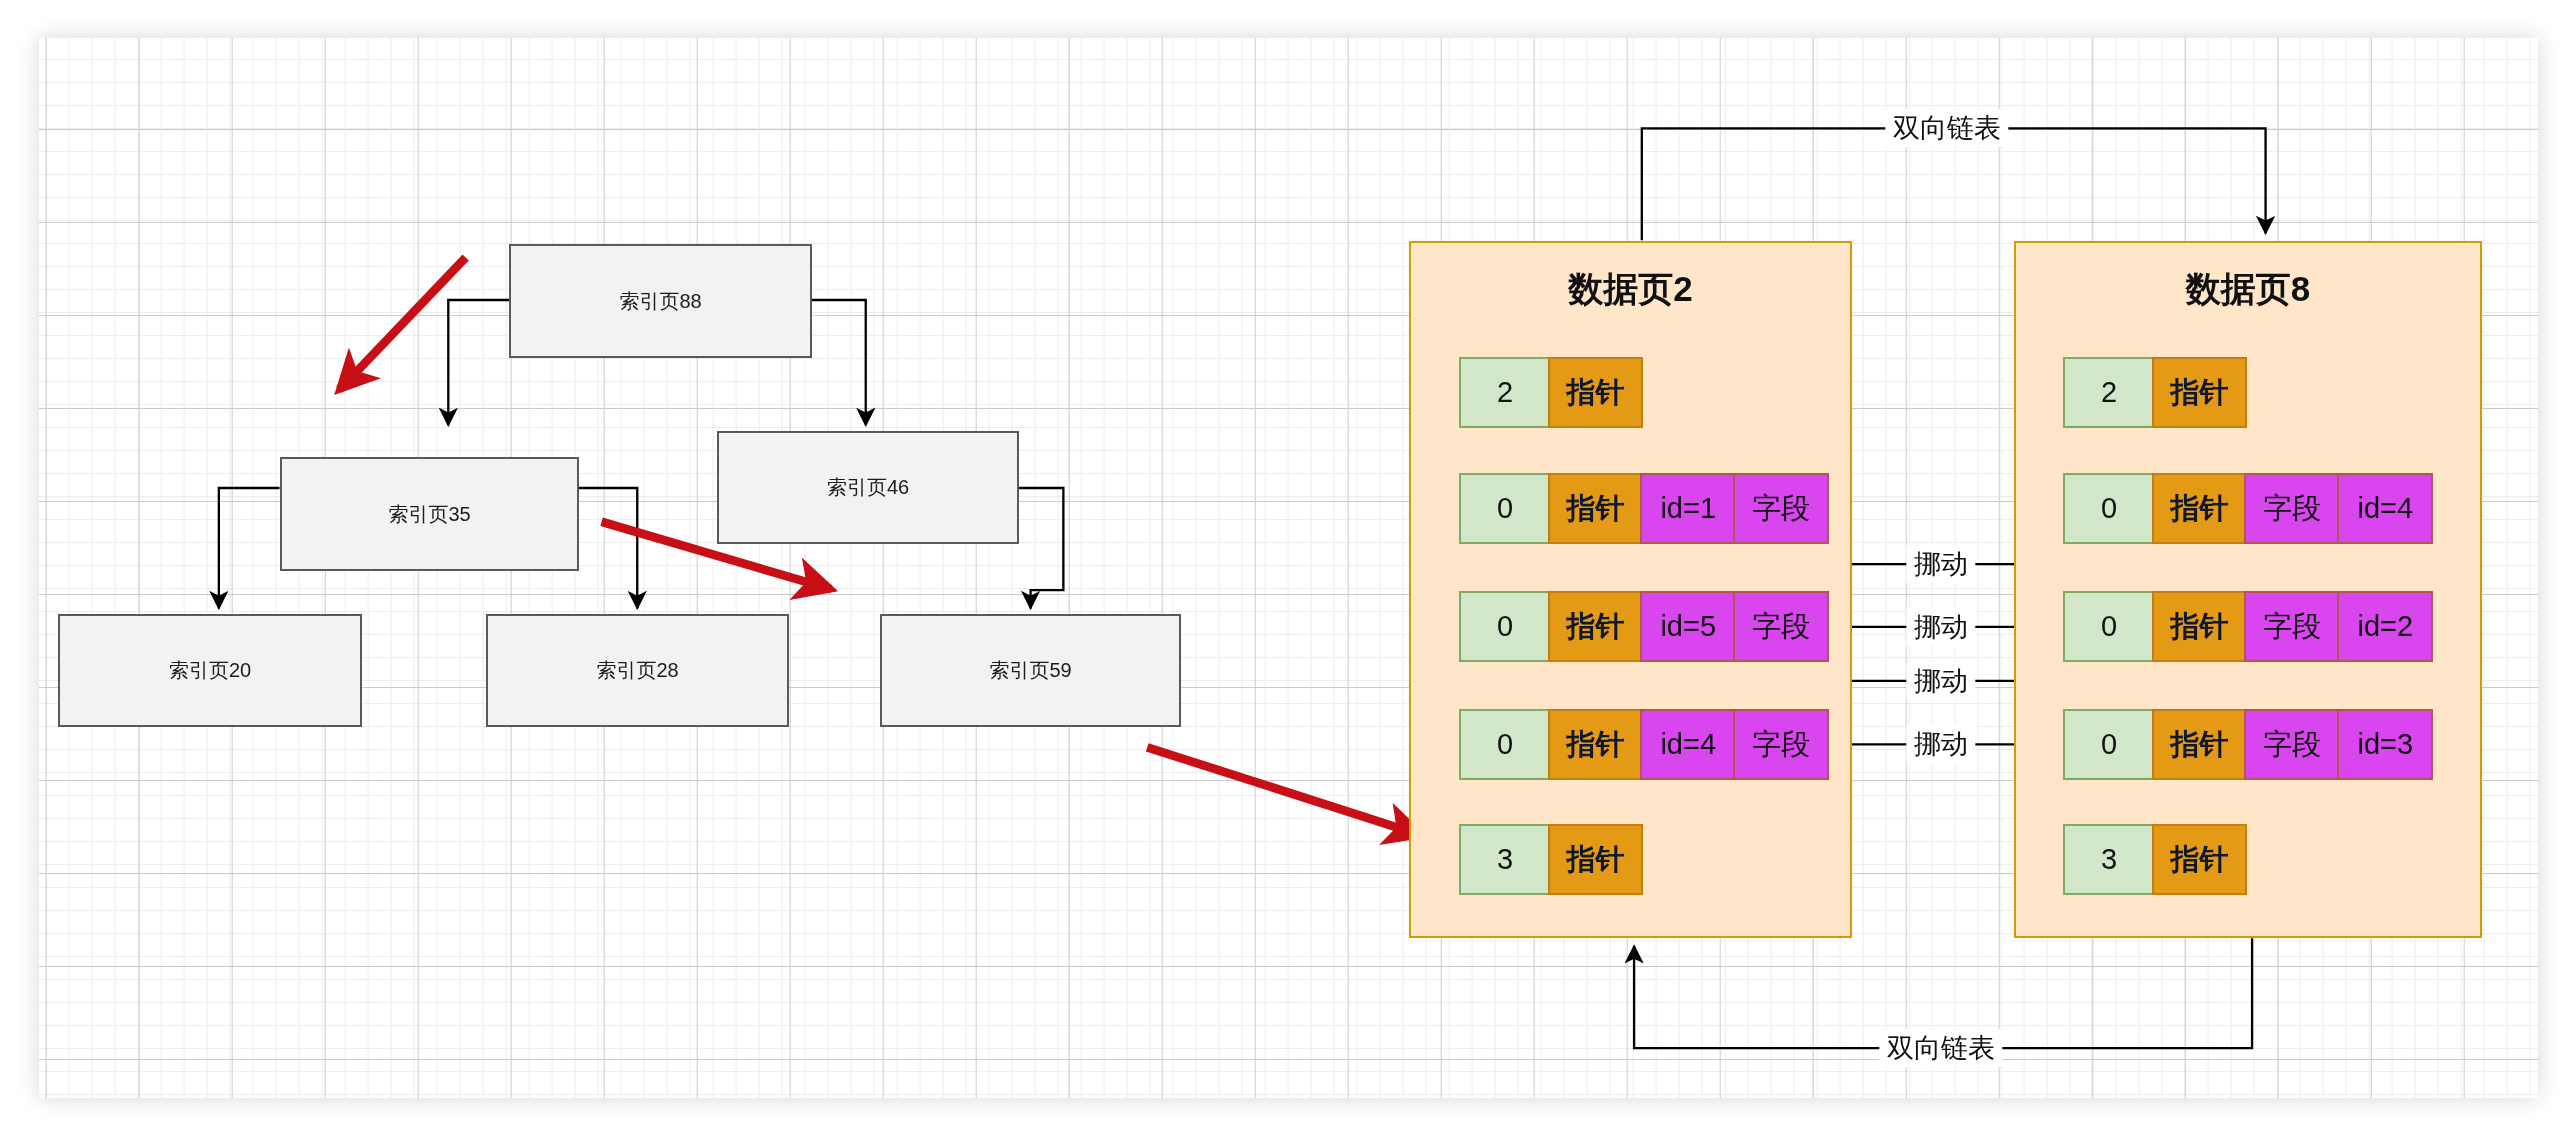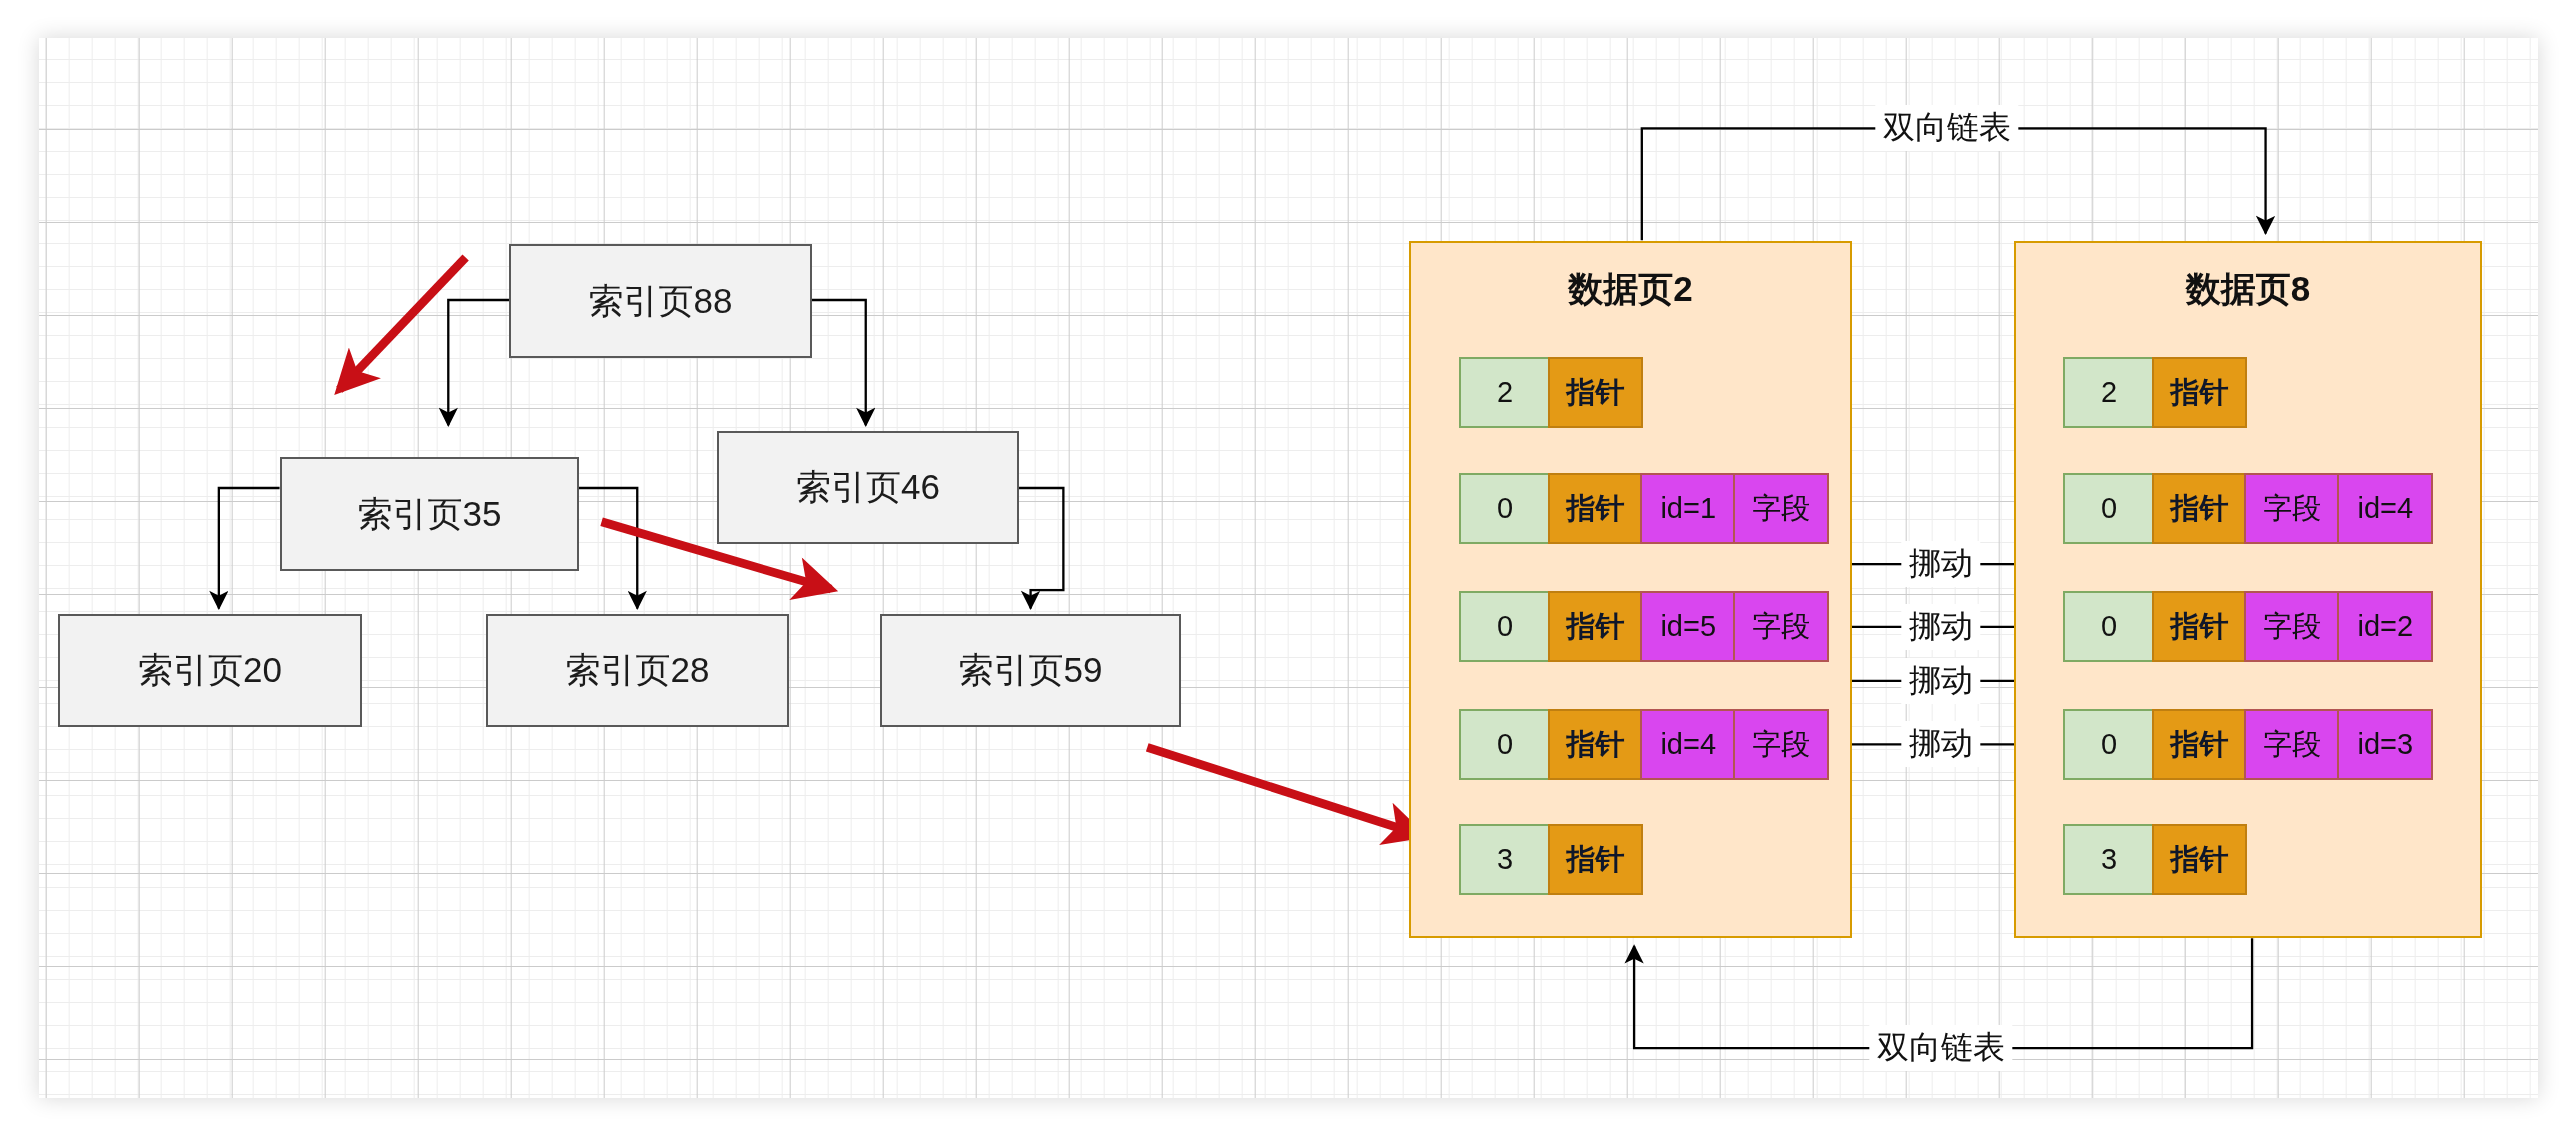--- a/index.html
+++ b/index.html
@@ -22,21 +22,21 @@
     background-size:93px 93px,93px 93px,23px 23px,23px 23px;
     background-position:6.7px 0,0 91px,6.7px 0,0 21px;
     box-shadow:0 0 21px rgba(0,0,0,0.16);
   }
 
   
   .tnode{
     position:absolute;box-sizing:border-box;
     background:#f2f2f2;border:2.9px solid #595959;
     display:flex;align-items:center;justify-content:center;
-    font-size:35px;color:#1c1c1c;
+    font-size:20px;color:#1c1c1c;
   }
 
   
   .dpage{
     position:absolute;box-sizing:border-box;
     background:#ffe6c9;border:2.9px solid #d79b00;
   }
   .dtitle{
     position:absolute;left:0;top:23px;width:100%;
     text-align:center;font-size:35px;font-weight:bold;color:#111;
@@ -50,21 +50,21 @@
     font-size:29px;
   }
   .cell + .cell{margin-left:-2.9px;}
   .c-count{width:92px;background:#d2e6c9;border:2.9px solid #7faa63;color:#111;}
   .c-pointer{width:95px;background:#e49a15;border:2.9px solid #c07f10;color:#0f172a;font-weight:bold;}
   .c-field{width:96px;background:#d946ef;border:2.9px solid #b35552;color:#111;}
 
   
   .elabel{
     position:absolute;transform:translate(-50%,-50%);
-    background:#ffffff;padding:1px 7.7px;font-size:32px;color:#111;white-space:nowrap;text-align:center;
+    background:#ffffff;padding:1px 7.7px;font-size:27px;color:#111;white-space:nowrap;text-align:center;
   }
 
   svg.overlay{position:absolute;left:0;top:0;width:2576px;height:1136px;pointer-events:none;}
   .blk{stroke:#000;stroke-width:2.4;fill:none;}
   .red{stroke:#c80f16;stroke-width:9;fill:none;}
 </style>
 </head>
 <body>
 
 <div class="stage">

